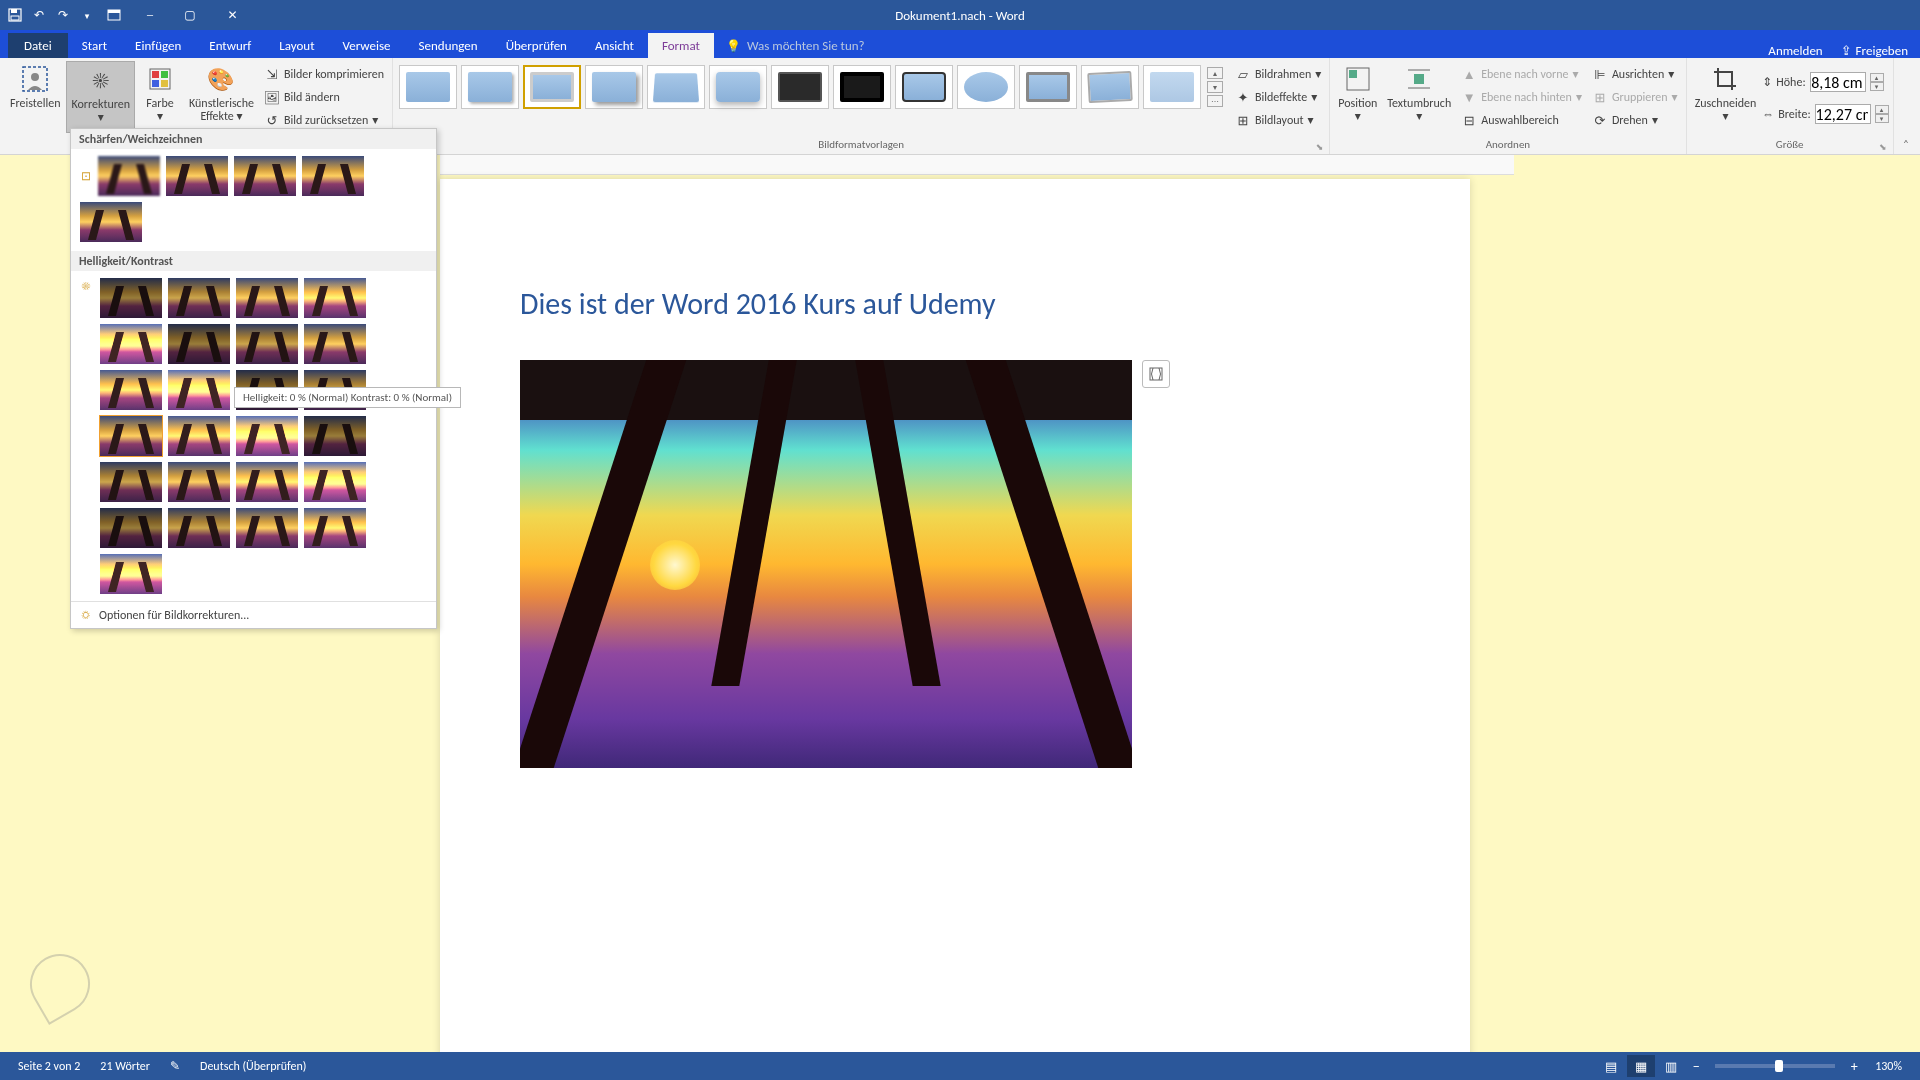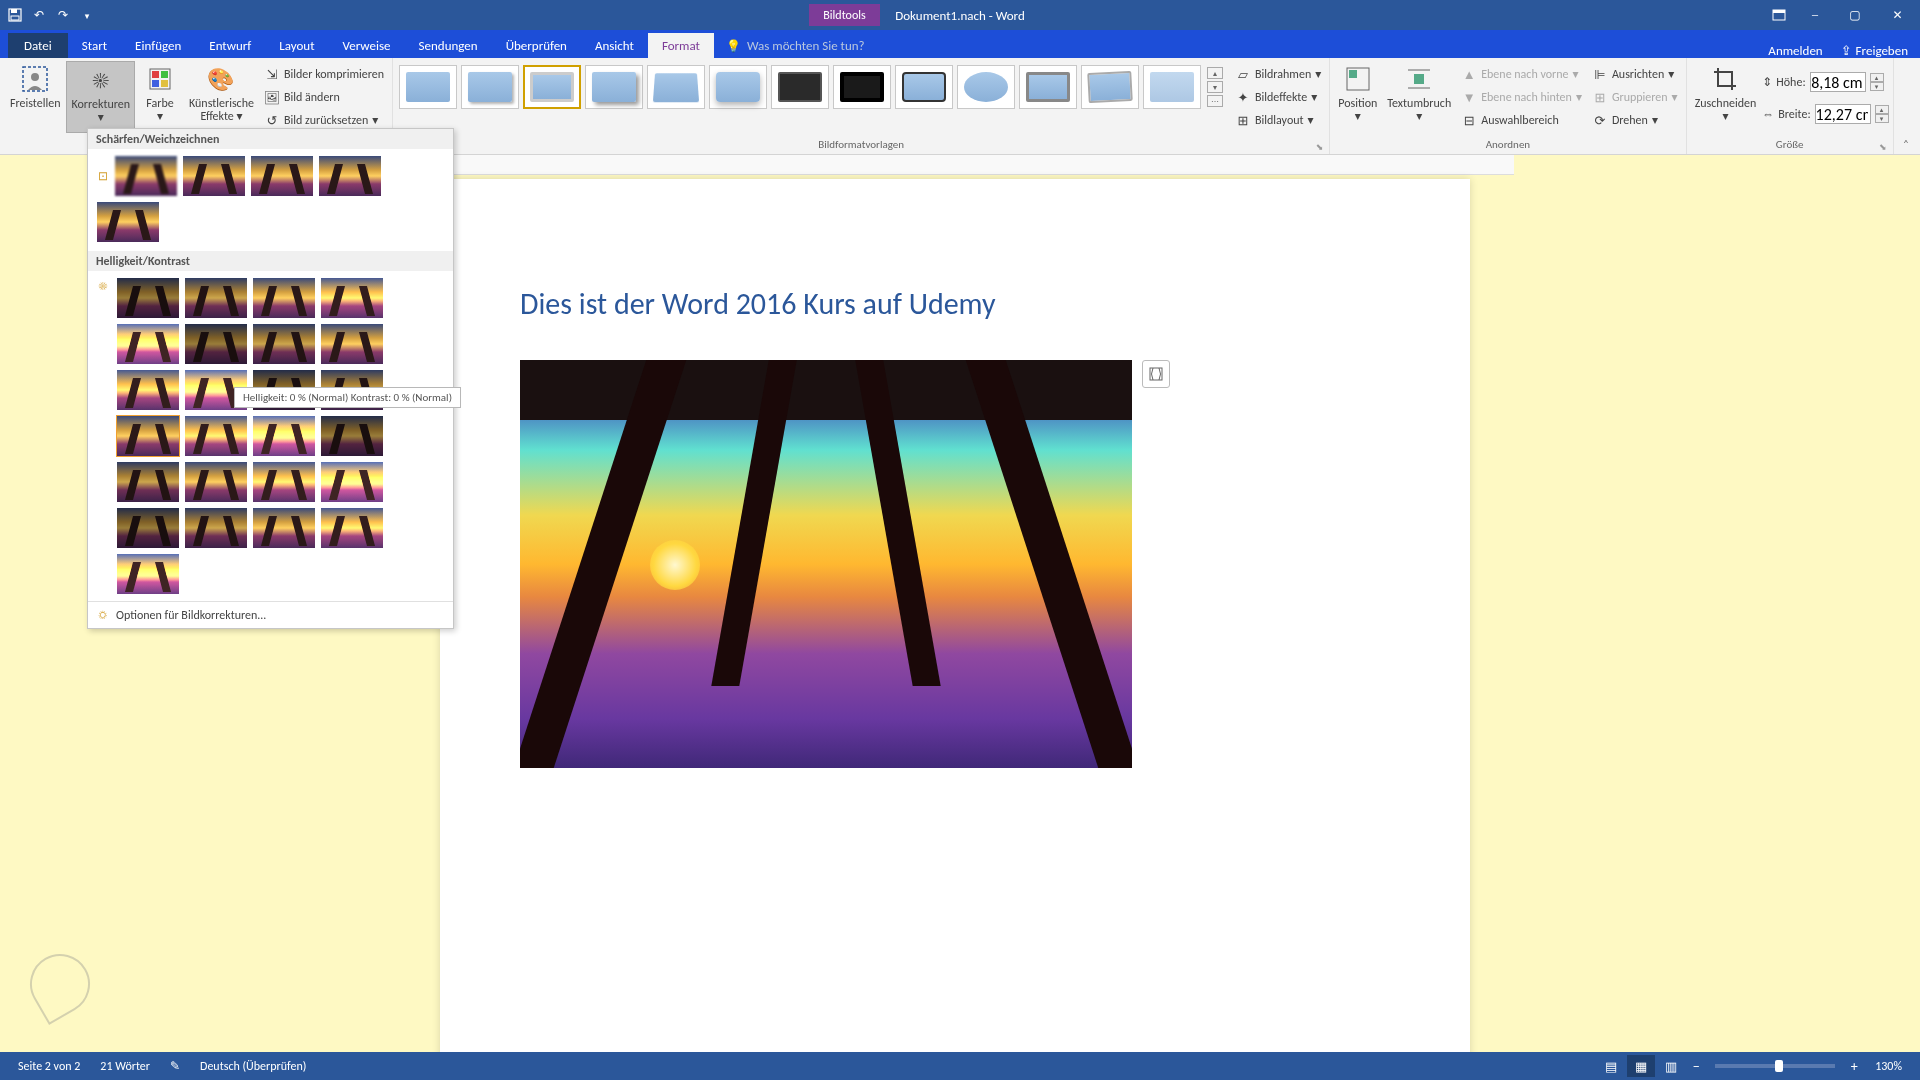--- a/index.html
+++ b/index.html
@@ -53,21 +53,21 @@
 .gallery-more{width:16px;display:flex;flex-direction:column;gap:2px;margin-left:2px}
 .gallery-more div{height:12px;border:1px solid #aaa;font-size:8px;text-align:center;line-height:10px;color:#666}
 
 
 .size-row{display:flex;align-items:center;gap:4px;font-size:12px;color:#444;height:26px}
 .size-row input{width:56px;height:20px;border:1px solid #ababab;font-size:16px;text-align:right;padding-right:2px}
 .spinner{display:flex;flex-direction:column;width:14px}
 .spinner div{height:9px;border:1px solid #ababab;font-size:7px;text-align:center;line-height:7px;background:#f0f0f0;color:#666}
 
 
-.corr-panel{position:absolute;left:87px;top:128px;width:367px;background:#fff;border:1px solid #c6c6c6;box-shadow:2px 2px 6px rgba(0,0,0,0.2);z-index:100;font-size:12px;color:#444}
+.corr-panel{position:absolute;left:70px;top:128px;width:367px;background:#fff;border:1px solid #c6c6c6;box-shadow:2px 2px 6px rgba(0,0,0,0.2);z-index:100;font-size:12px;color:#444}
 .corr-section-hdr{background:#f0f0f0;padding:3px 8px;font-weight:600;font-size:12px;color:#555}
 .corr-grid{display:flex;flex-wrap:wrap;gap:4px;padding:6px 8px}
 .corr-grid.five{display:flex;gap:4px;padding:6px 8px 8px;align-items:center}
 .corr-thumb{width:64px;height:42px;display:flex;align-items:center;justify-content:center;cursor:pointer;border:1px solid transparent}
 .corr-thumb.hover{border:1px solid #f0a030;background:#fde8c8}
 .thumb-img{width:62px;height:40px;background:linear-gradient(180deg,#3a4a7a 0%,#d4a040 35%,#ffd060 50%,#8a3a6a 70%,#4a2a5a 100%);position:relative}
 .thumb-img::before{content:"";position:absolute;left:12px;top:8px;width:8px;height:30px;background:#2a1818;transform:skewX(-15deg)}
 .thumb-img::after{content:"";position:absolute;right:12px;top:8px;width:8px;height:30px;background:#2a1818;transform:skewX(15deg)}
 .corr-thumb.bright1 .thumb-img{filter:brightness(0.6)}
 .corr-thumb.bright2 .thumb-img{filter:brightness(0.8)}
@@ -125,23 +125,20 @@
     <div class="qat-btn">
         <svg width="14" height="14" viewBox="0 0 14 14">
           <rect x="1" y="1" width="12" height="12" fill="none" stroke="#fff" stroke-width="1.2"></rect>
           <rect x="3" y="1" width="6" height="4" fill="#fff"></rect>
           <rect x="3" y="8" width="8" height="4" fill="none" stroke="#fff"></rect>
         </svg>
       </div>
     <div class="qat-btn">↶</div>
     <div class="qat-btn">↷</div>
     <div class="qat-btn" style="font-size:9px">▾</div>
-  </div>
-  <div class="title-center">
-    <div class="bildtools-tab">Bildtools</div>
   </div>
   <div class="doctitle">Dokument1.nach - Word</div>
   <div class="small-icon">
       <svg width="14" height="12" viewBox="0 0 14 12">
         <rect x="1" y="1" width="12" height="10" fill="none" stroke="#fff"></rect>
         <rect x="1" y="1" width="12" height="3" fill="#fff"></rect>
       </svg>
     </div>
   <div class="winbtns">
     <div class="winbtn">─</div>

